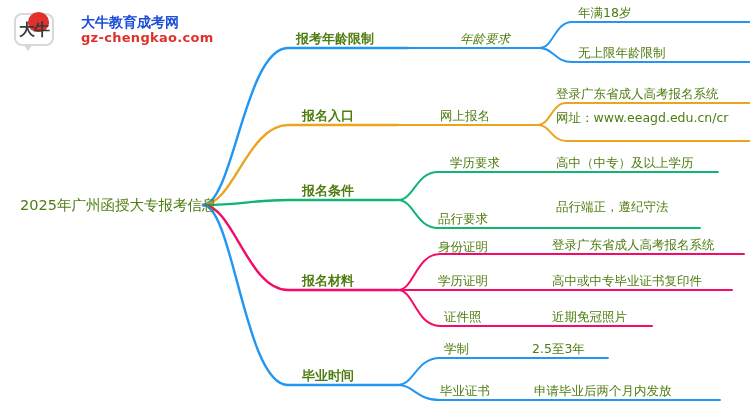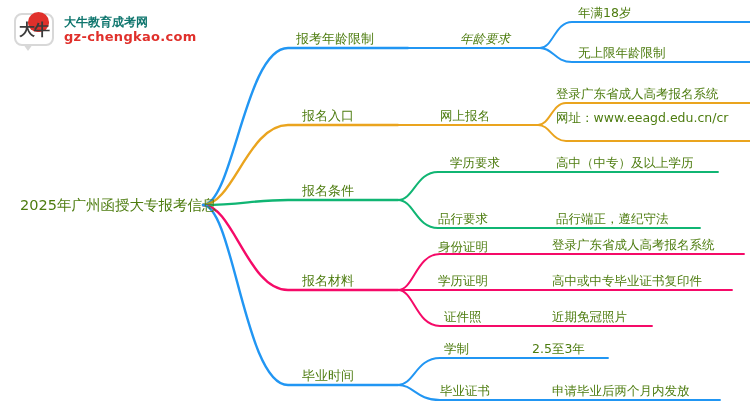--- a/index.html
+++ b/index.html
@@ -17,21 +17,21 @@
 
   
   #logo {
     position: absolute;
     left: 14px;
     top: 8px;
     width: 190px;
     height: 46px;
     display: flex;
     align-items: center;
-    gap: 8px;
+    gap: 25px;
   }
   #logo-mark {
     position: relative;
     width: 42px;
     height: 40px;
     flex: 0 0 auto;
   }
   #logo-mark .speech {
     position: absolute;
     left: 0; top: 2px;
@@ -62,23 +62,23 @@
     width: 40px; height: 33px;
     display: flex; align-items: center; justify-content: center;
     font-size: 16px;
     font-weight: bold;
     color: #3a3a3a;
     letter-spacing: -1px;
     line-height: 1;
   }
   #logo-text { display: flex; flex-direction: column; justify-content: center; }
   #logo-title {
-    font-size: 12px;
+    font-size: 14px;
     font-weight: bold;
-    color: #0f766e;
+    color: #1d4ed8;
     letter-spacing: 0px;
     line-height: 1.05;
     white-space: nowrap;
   }
   #logo-sub {
     font-size: 13px;
     font-weight: bold;
     color: #e0302b;
     letter-spacing: 0.3px;
     line-height: 1.4;
@@ -103,21 +103,21 @@
     white-space: nowrap;
     line-height: 1;
     transform: translateY(-100%);
     padding-bottom: 3px;
   }
   .node.root {
     font-size: 14.5px;
     transform: translateY(-50%);
     padding-bottom: 0;
   }
-  .node.l1 { font-size: 13px; }
+  .node.l1 { font-size: 13px; font-weight: bold; }
   .node.l2 { font-size: 12.5px; }
   .node.l3 { font-size: 12.5px; }
 </style>
 </head>
 <body>
 
 <div id="logo">
   <div id="logo-mark">
     <div class="speech"></div>
     <div class="tail"></div>
@@ -188,29 +188,29 @@
 
   <div class="node l1" style="left:302px; top:125px;">报名入口</div>
   <div class="node l2" style="left:440px; top:125px;">网上报名</div>
   <div class="node l3" style="left:556px; top:103px;">登录广东省成人高考报名系统</div>
   <div class="node l3" style="left:556px; top:127px;">网址：www.eeagd.edu.cn/cr</div>
 
   <div class="node l1" style="left:302px; top:200px;">报名条件</div>
   <div class="node l2" style="left:450px; top:172px;">学历要求</div>
   <div class="node l3" style="left:556px; top:172px;">高中（中专）及以上学历</div>
   <div class="node l2" style="left:438px; top:228px;">品行要求</div>
-  <div class="node l3" style="left:556px; top:228px;text-align:right;">品行端正，遵纪守法</div>
+  <div class="node l3" style="left:556px; top:216px;text-align:right;">品行端正，遵纪守法</div>
 
   <div class="node l1" style="left:302px; top:290px;">报名材料</div>
   <div class="node l2" style="left:438px; top:256px;text-align:center;">身份证明</div>
   <div class="node l3" style="left:552px; top:254px;">登录广东省成人高考报名系统</div>
   <div class="node l2" style="left:438px; top:290px;">学历证明</div>
   <div class="node l3" style="left:552px; top:290px;">高中或中专毕业证书复印件</div>
   <div class="node l2" style="left:444px; top:326px;">证件照</div>
   <div class="node l3" style="left:552px; top:326px;">近期免冠照片</div>
 
   <div class="node l1" style="left:302px; top:385px;">毕业时间</div>
   <div class="node l2" style="left:444px; top:358px;">学制</div>
   <div class="node l3" style="left:532px; top:358px;">2.5至3年</div>
   <div class="node l2" style="left:440px; top:400px;">毕业证书</div>
-  <div class="node l3" style="left:552px; top:400px;">申请毕业后两个月内发放</div>
+  <div class="node l3" style="left:534px; top:400px;">申请毕业后两个月内发放</div>
 
 </div>
 
 </body></html>

